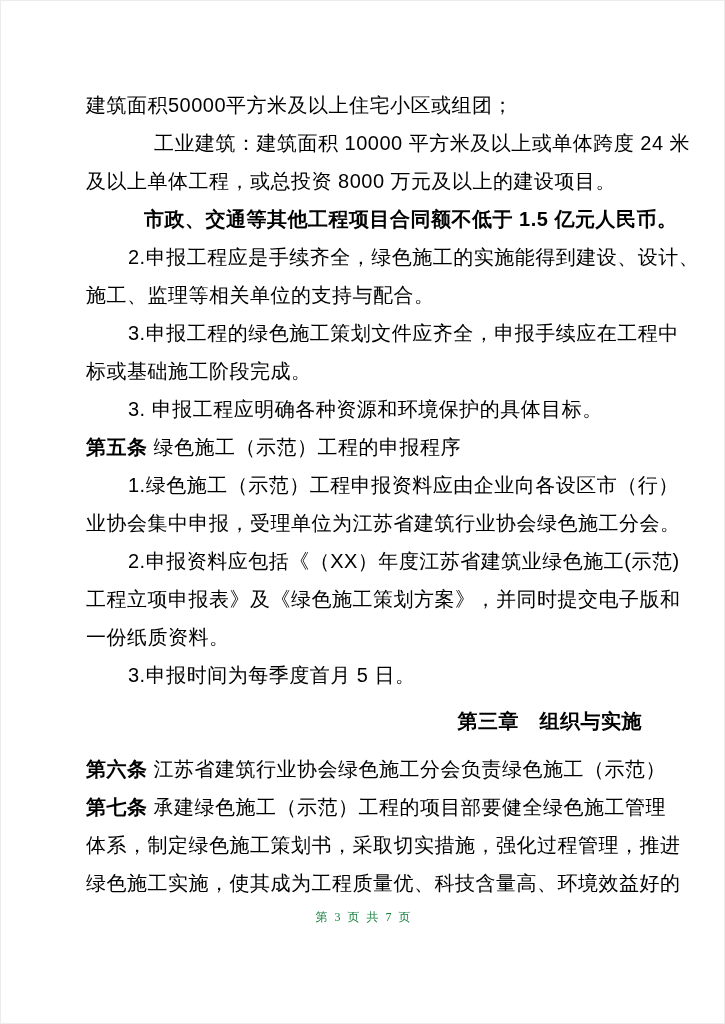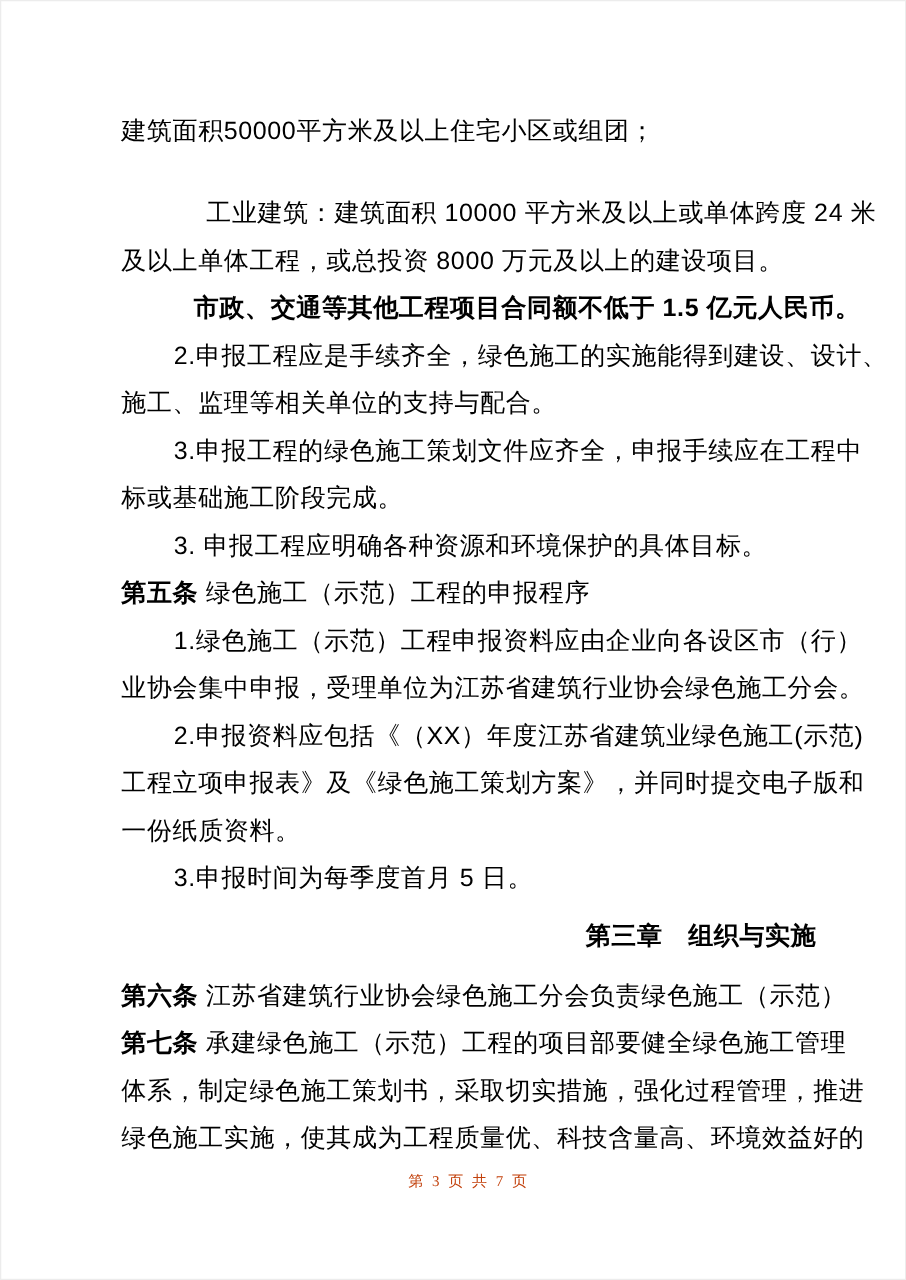--- a/index.html
+++ b/index.html
@@ -9,47 +9,47 @@
     height: 1024px;
     background: #ffffff;
     border: 1px solid #ececec;
     box-sizing: border-box;
     font-family: "Liberation Sans", sans-serif;
     color: #000000;
     overflow: hidden;
   }
   .content {
     position: absolute;
-    left: 96px;
+    left: 85px;
     top: 85px;
     width: 556px;
   }
   .line {
     height: 38px;
     line-height: 38px;
     font-size: 20px;
     letter-spacing: 0.5px;
     white-space: nowrap;
     font-weight: 400;
   }
   .line.bold { font-weight: 700; }
   .line .article-no { font-weight: 700; }
   .ind-para   { padding-left: 42px; }
   .ind-deep   { padding-left: 58px; }
-  .ind-deeper { padding-left: 68px; margin-top: 28px; }
+  .ind-deeper { padding-left: 68px; }
   .center { text-align: right; }
   .heading { margin-top: 8px; margin-bottom: 10px; }
   .footer {
     margin-top: 6px;
     text-align: center;
     font-family: "Liberation Serif", serif;
     font-size: 12px;
     line-height: 18px;
     letter-spacing: 2px;
-    color: #c2410c;
+    color: #15803d;
   }
 </style>
 </head>
 <body>
 
 <div class="page">
   <div class="content">
       <div class="line ind-none">建筑面积50000平方米及以上住宅小区或组团；</div>
       <div class="line ind-deeper">工业建筑：建筑面积 10000 平方米及以上或单体跨度 24 米</div>
       <div class="line ind-none">及以上单体工程，或总投资 8000 万元及以上的建设项目。</div>

